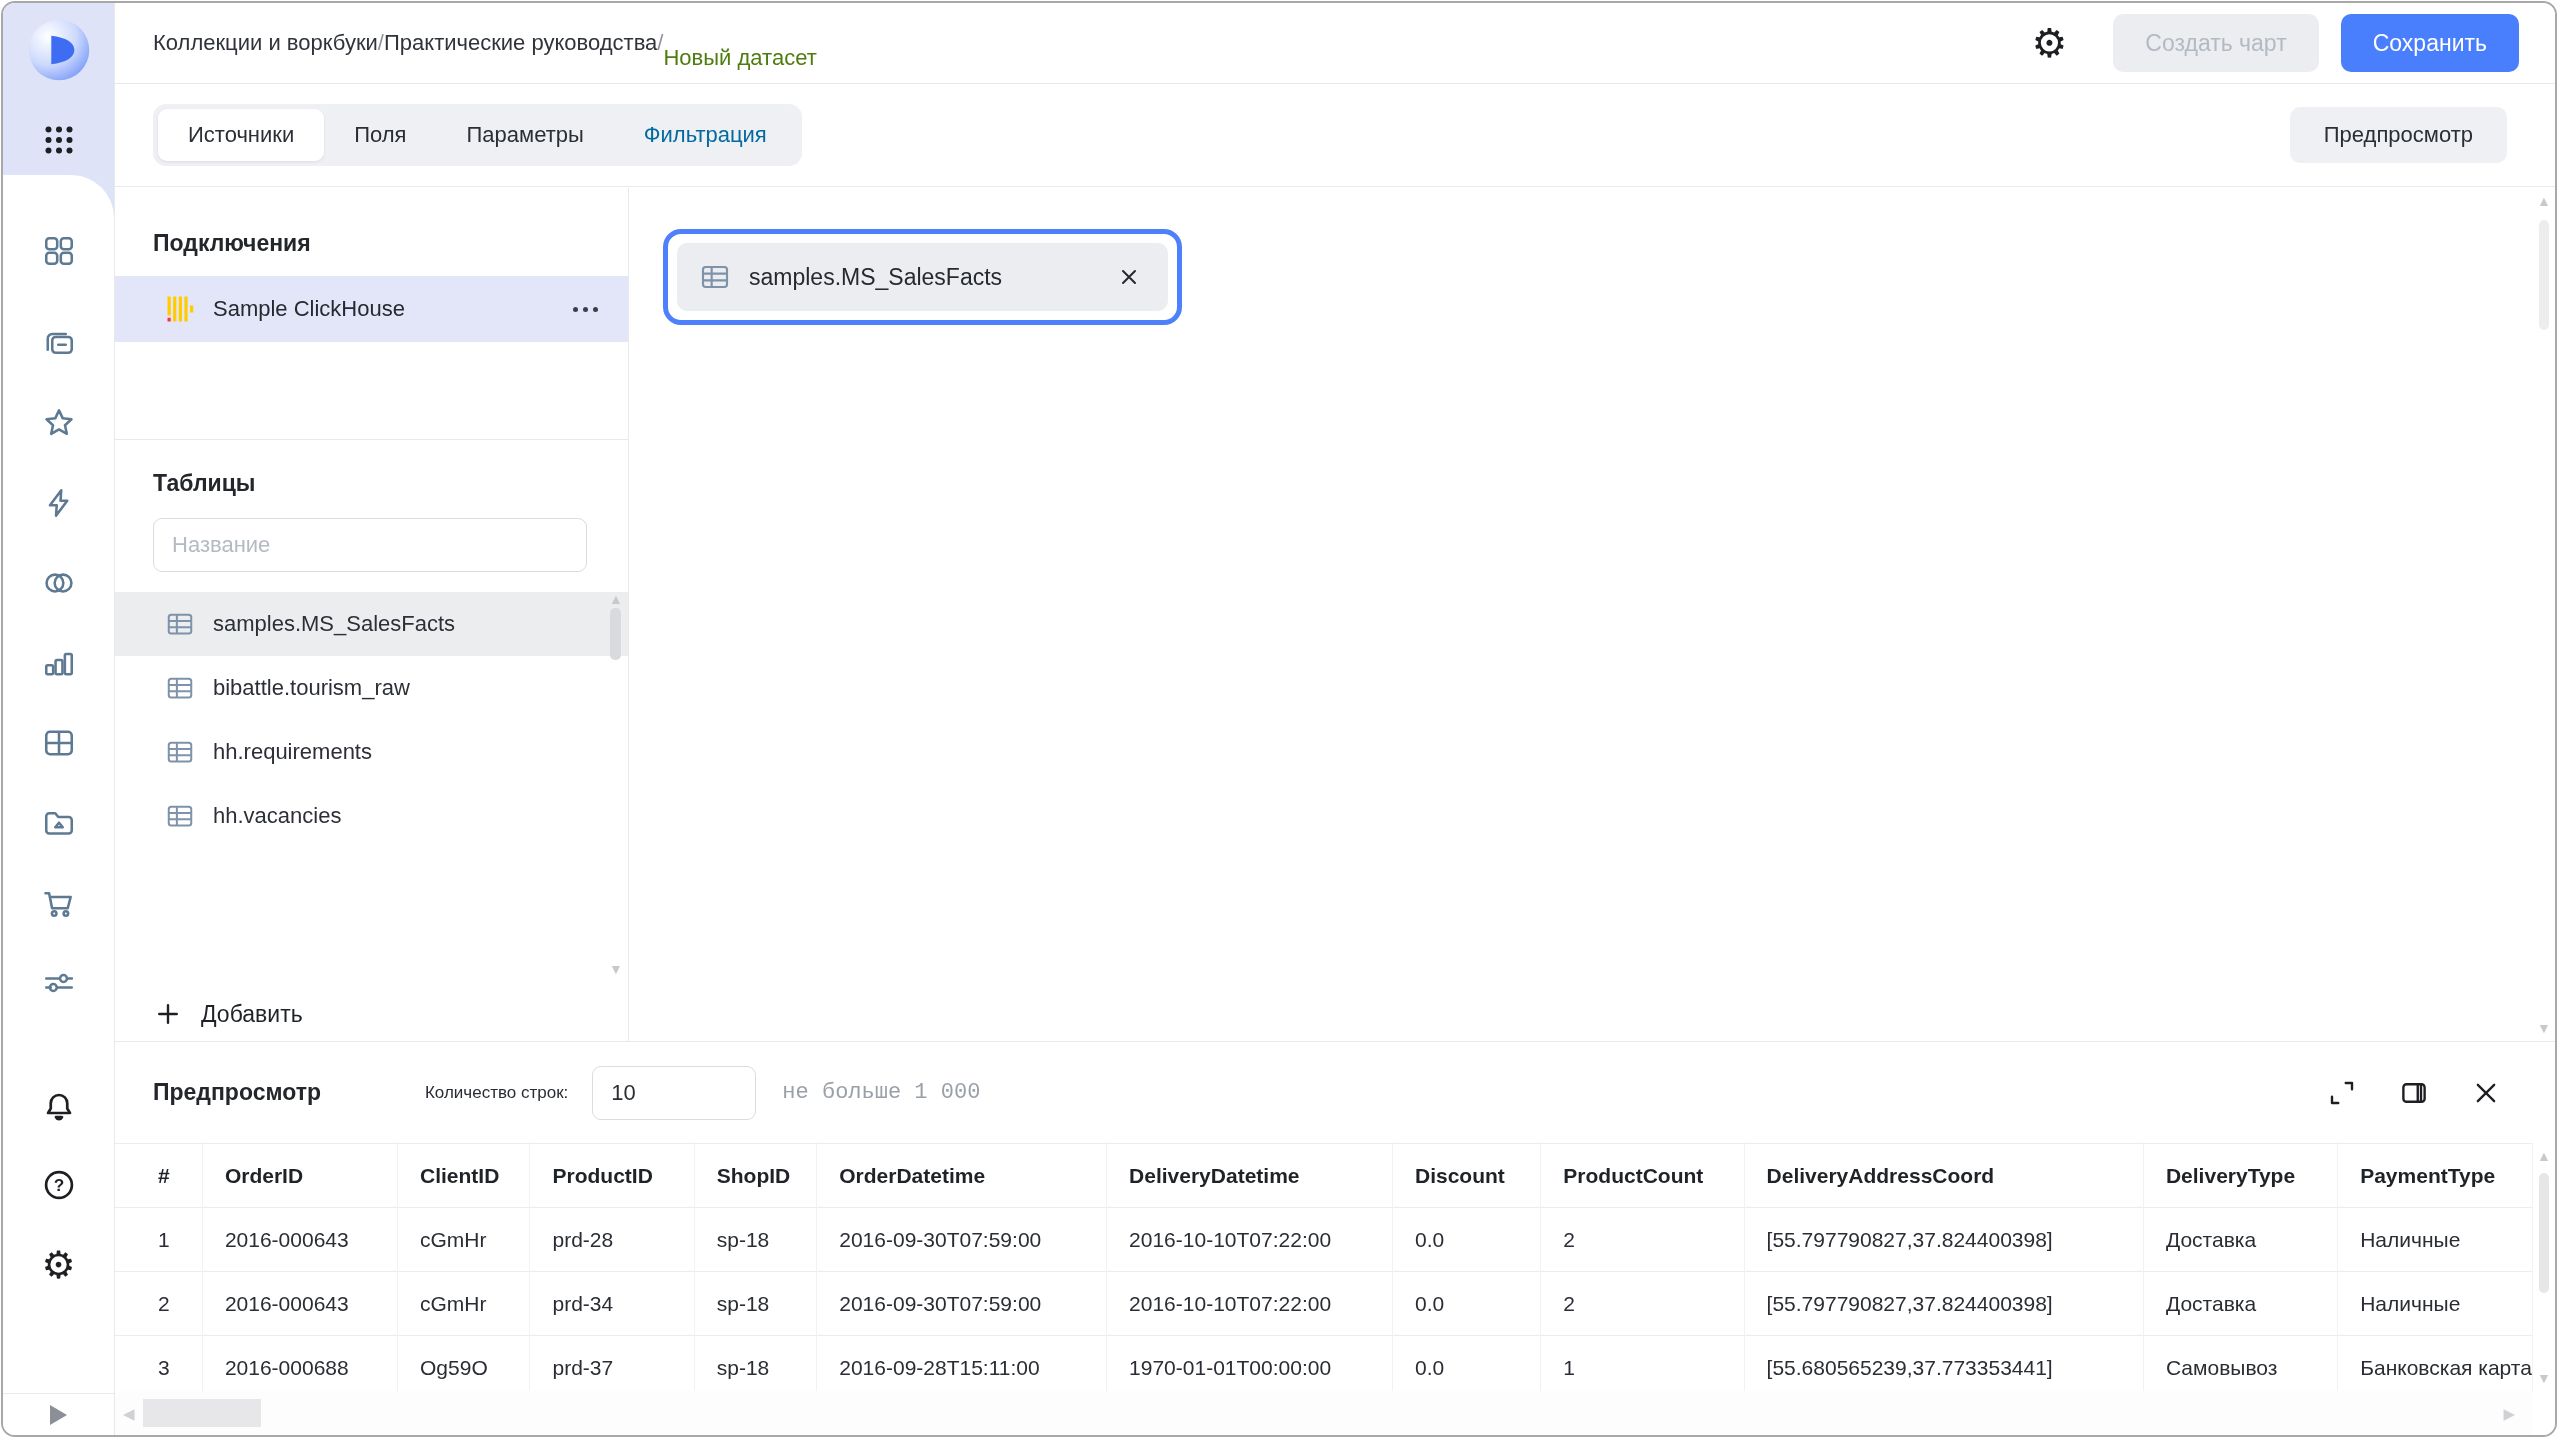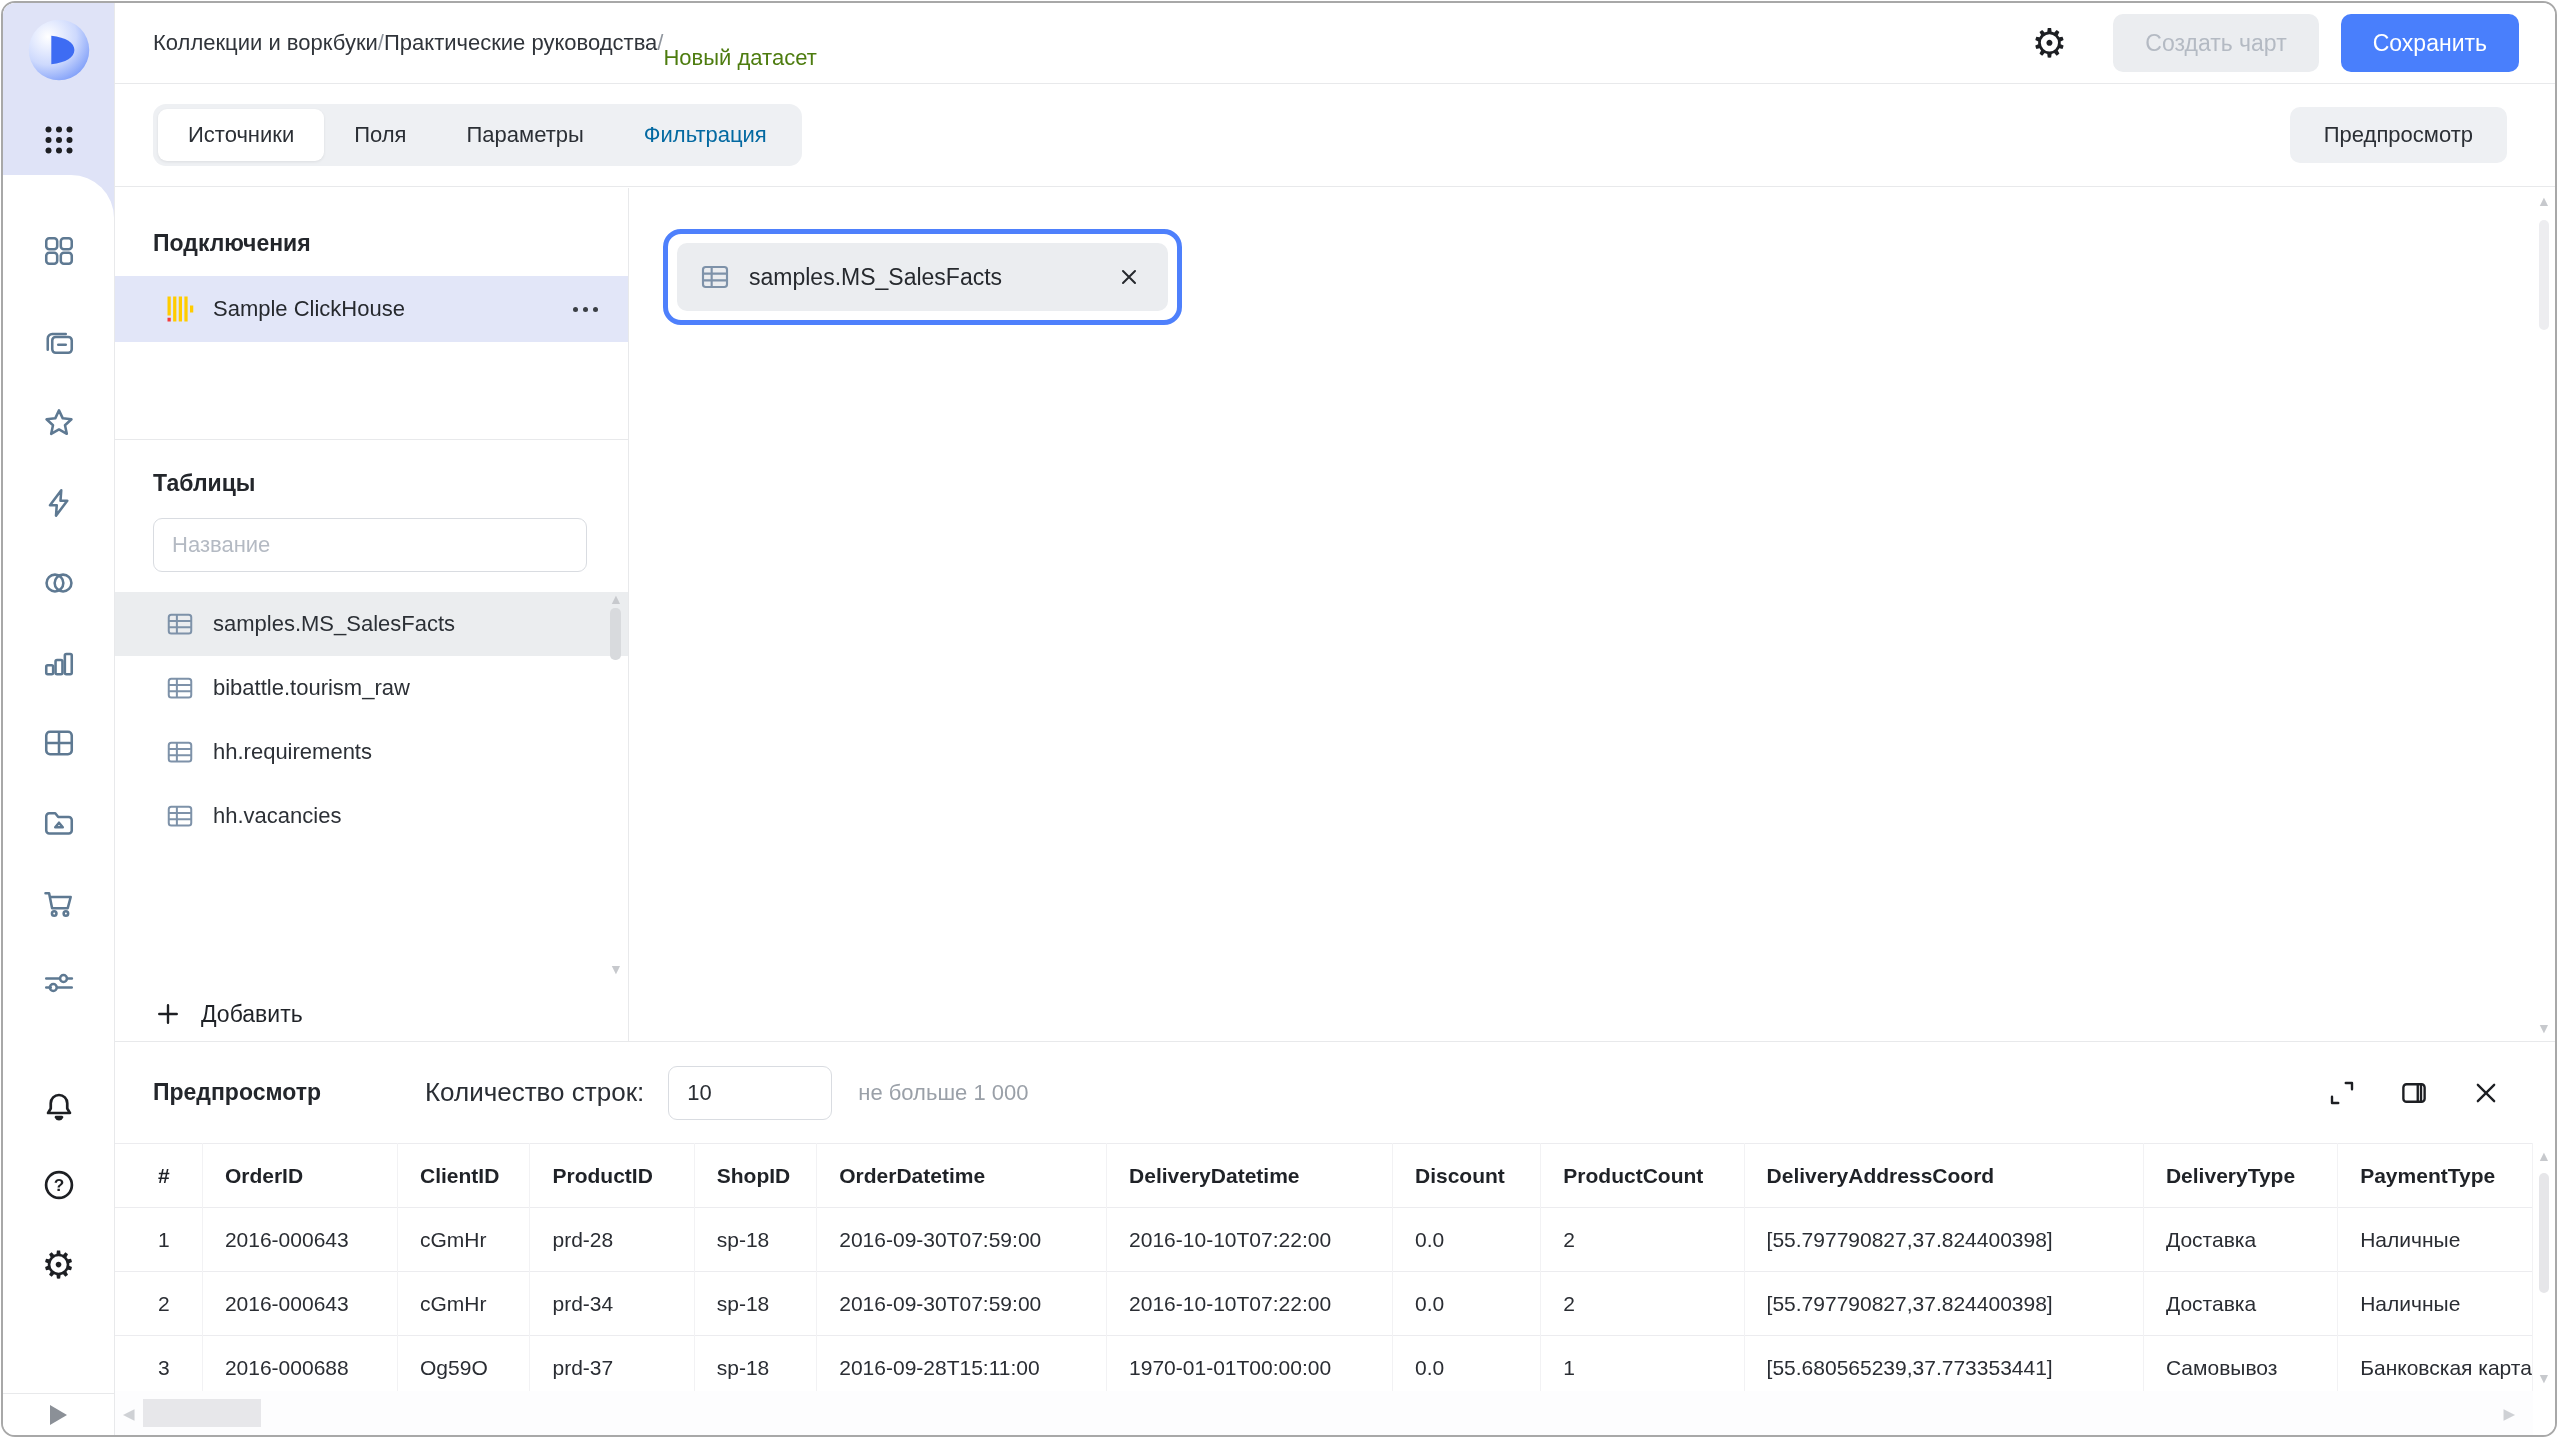--- a/index.html
+++ b/index.html
@@ -68,23 +68,23 @@
   .chip-inner { width:100%; height:100%; background:#ebedf0; border-radius:10px; display:flex; align-items:center; padding:0 22px; }
   .chip-inner .label { font-size:23px; color:#26292e; margin-left:18px; }
   .chip-close { margin-left:auto; width:34px; height:34px; display:flex; align-items:center; justify-content:center; cursor:pointer; }
   .v-scroll-canvas { position:absolute; right:2px; top:6px; bottom:6px; width:18px; }
   .v-scroll-canvas .thumb { position:absolute; left:4px; top:26px; width:10px; height:110px; background:#ededf0; border-radius:5px; }
 
   
   .preview-panel { position:absolute; left:112px; top:1038px; right:0; bottom:0; border-top:1px solid #e8e9eb; background:#fff; }
   .pv-header { position:absolute; left:0; top:0; right:0; height:101px; display:flex; align-items:center; padding:0 52px 0 38px; }
   .pv-title { font-size:23px; font-weight:bold; color:#23262b; }
-  .pv-label { font-size:26px; color:#2a2e34; margin-left:104px; }
+  .pv-label { font-size:17px; color:#2a2e34; margin-left:104px; }
   .pv-input { width:164px; height:54px; margin-left:24px; border:1px solid #d9dce1; border-radius:9px; font-size:22px; padding:0 18px; color:#2a2e34; font-family:"Liberation Sans", sans-serif; outline:none; }
-  .pv-hint { font-size:22px; color:#9aa0a8; margin-left:26px; }
+  .pv-hint { font-size:22px; color:#9aa0a8; margin-left:26px;font-family:Liberation Mono, monospace; }
   .pv-icons { margin-left:auto; display:flex; align-items:center; gap:38px; }
   .pv-ico { width:34px; height:34px; display:flex; align-items:center; justify-content:center; cursor:pointer; }
 
   .pv-table-wrap { position:absolute; left:0; top:101px; right:0; bottom:44px; overflow:hidden; }
   table.preview { border-collapse:collapse; table-layout:fixed; }
   table.preview th, table.preview td {
     height:64px; font-size:21px; text-align:left; padding:0 0 0 22px;
     white-space:nowrap; overflow:hidden; border-top:1px solid #ececef; border-right:1px solid #f2f2f4;
   }
   table.preview th { font-weight:bold; color:#1f2227; }

